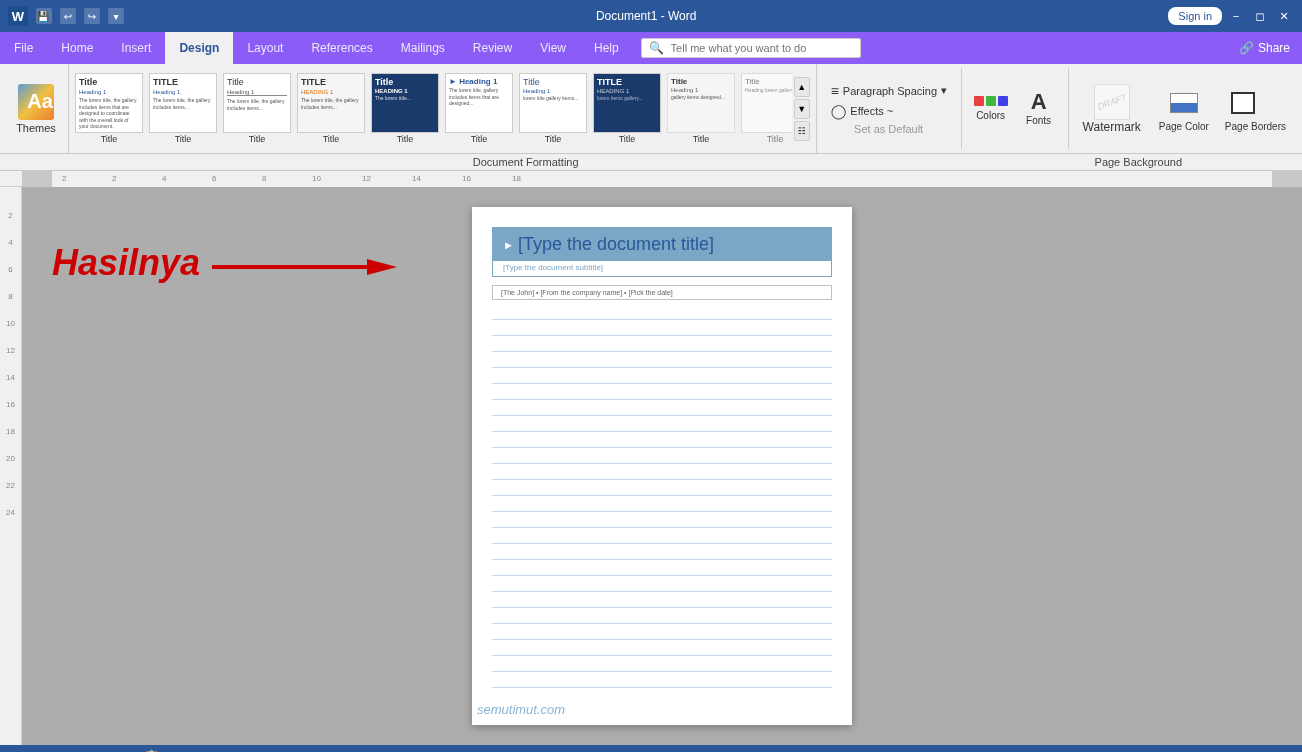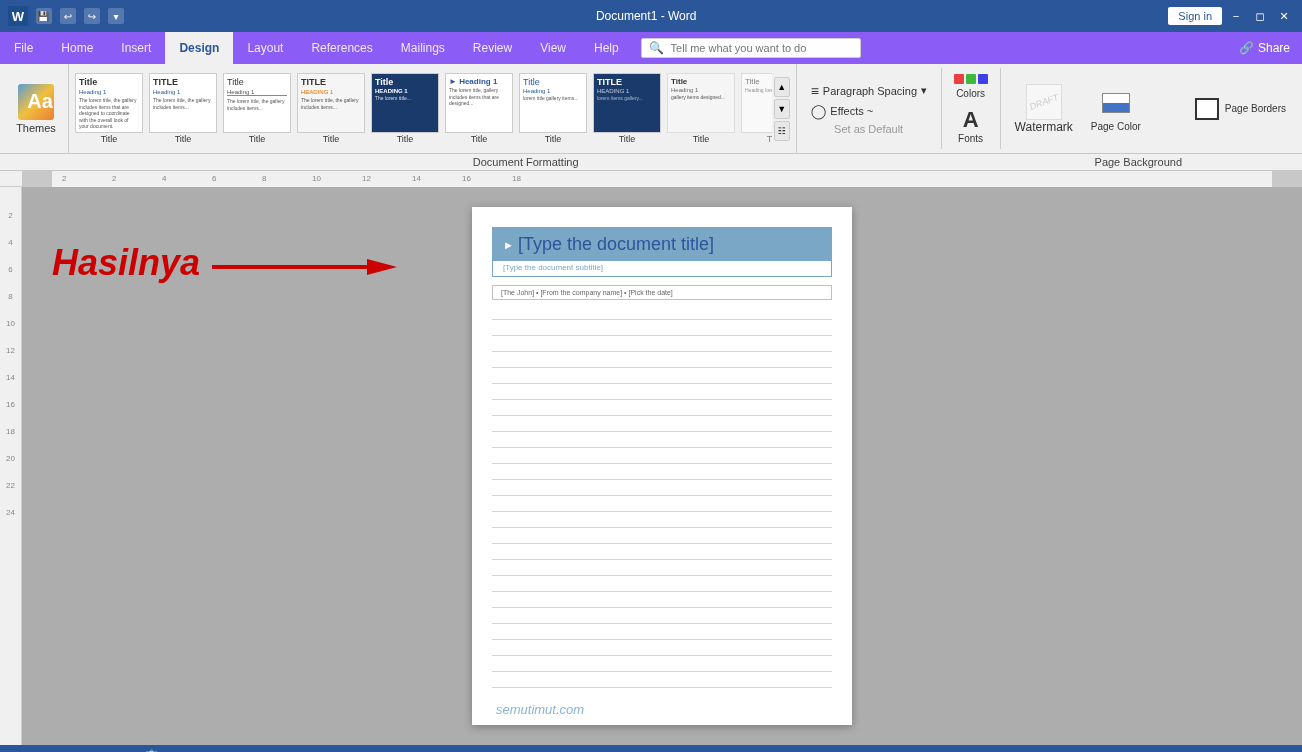--- a/index.html
+++ b/index.html
@@ -12,21 +12,21 @@
       height: 32px;
       display: flex;
       align-items: center;
       padding: 0 8px;
       justify-content: space-between;
     }
     .title-bar-left { display: flex; align-items: center; gap: 8px; }
     .title-bar-center { flex: 1; text-align: center; font-size: 12px; }
     .title-bar-right { display: flex; align-items: center; gap: 4px; }
     .tb-icon { width: 16px; height: 16px; background: rgba(255,255,255,0.2); border-radius: 2px; display: flex; align-items: center; justify-content: center; font-size: 10px; color: white; cursor: pointer; }
-    .sign-in-btn { background: white; color: #2b579a; border: none; padding: 3px 10px; font-size: 11px; cursor: pointer; border-radius: 2px; }
+    .sign-in-btn { background: white; color: #2b579a; border: none; padding: 3px 10px; font-size: 11px; cursor: pointer; border-radius: 8px; }
     .window-btn { width: 20px; height: 20px; display: flex; align-items: center; justify-content: center; color: white; font-size: 11px; cursor: pointer; }
 
     
     .ribbon { background: #8b5cf6; }
     .ribbon-tabs { display: flex; height: 32px; }
     .ribbon-tab { color: rgba(255,255,255,0.85); padding: 0 14px; display: flex; align-items: center; font-size: 12px; cursor: pointer; }
     .ribbon-tab.active { background: #f0f0f0; color: #2b579a; font-weight: 600; }
     .ribbon-content { background: #f0f0f0; border-bottom: 1px solid #c8c8c8; display: flex; align-items: stretch; padding: 0 4px; height: 90px; }
 
     
@@ -59,21 +59,21 @@
     .effects-btn { display: flex; align-items: center; gap: 4px; padding: 2px 6px; cursor: pointer; font-size: 11px; color: #333; }
     .set-default-btn { padding: 2px 6px; cursor: pointer; font-size: 11px; color: #999; border: none; background: none; }
     .cf-btn { display: flex; flex-direction: column; align-items: center; padding: 4px 6px; cursor: pointer; width: 46px; }
     .cf-label { font-size: 10px; color: #333; margin-top: 2px; }
 
     .watermark-btn { display: flex; flex-direction: column; align-items: center; padding: 4px 8px; cursor: pointer; }
     .watermark-icon { width: 36px; height: 36px; border: 1px solid #ccc; background: white; display: flex; align-items: center; justify-content: center; font-size: 16px; opacity: 0.5; font-style: italic; }
     .watermark-label { font-size: 12px; color: #333; margin-top: 0; }
 
     .page-color-btn { display: flex; flex-direction: column; align-items: center; padding: 4px 6px; cursor: pointer; }
-    .page-borders-btn { display: flex; align-items: center; padding: 4px 6px; cursor: pointer; margin-left: 32px; }
+    .page-borders-btn { display: flex; flex-direction: column; padding: 4px 6px; cursor: pointer; }
 
     
     .ruler { height: 16px; background: #f0f0f0; border-bottom: 1px solid #ccc; display: flex; align-items: center; padding: 0 0 0 22px; }
     .ruler-inner { flex: 1; background: #e8e8e8; height: 16px; display: flex; align-items: center; font-size: 8px; color: #666; position: relative; overflow: hidden; }
 
     
     .main-area { display: flex; height: calc(752px - 32px - 122px - 16px - 24px); }
     .left-ruler { width: 22px; background: #f0f0f0; border-right: 1px solid #ccc; display: flex; flex-direction: column; align-items: center; padding-top: 4px; font-size: 8px; color: #888; }
 
     .doc-area { flex: 1; background: #adadad; overflow: auto; padding: 20px; display: flex; justify-content: center; position: relative; }
@@ -92,21 +92,21 @@
 
     
     .doc-lines { display: flex; flex-direction: column; gap: 0; }
     .doc-line { border-bottom: 1px solid #c8d8e8; height: 16px; width: 100%; }
 
     
     .status-bar { height: 24px; background: #2b579a; display: flex; align-items: center; justify-content: space-between; padding: 0 12px; color: white; font-size: 11px; }
     .status-left { display: flex; align-items: center; gap: 12px; }
     .status-right { display: flex; align-items: center; gap: 8px; }
     .status-text { color: rgba(255,255,255,0.9); }
-    .watermark-text { position: absolute; bottom: 8px; left: 24px; color: #8ab4d4; font-size: 13px; font-style: italic; }
+    .watermark-text { position: absolute; bottom: 8px; left: 5px; color: #8ab4d4; font-size: 13px; font-style: italic; }
   </style>
 </head>
 <body>
 
 <div class="title-bar">
   <div class="title-bar-left">
     <div class="tb-icon" style="background:#1e4d8c; font-weight:bold; font-size:13px; width:20px; height:20px;">W</div>
     <div class="tb-icon">💾</div>
     <div class="tb-icon">↩</div>
     <div class="tb-icon">↪</div>
@@ -260,21 +260,21 @@
           <span>Paragraph Spacing</span>
           <span>▾</span>
         </div>
         <div class="effects-btn">
           <span style="font-size:14px;">◯</span>
           <span>Effects ~</span>
         </div>
         <button class="set-default-btn">Set as Default</button>
       </div>
 
-      <div style="display:flex; flex-direction:column; align-items:center; justify-content:center; padding:0 6px; border-right:1px solid #ccc; gap:2px;">
+      <div style="display:flex; flex-direction:row; align-items:center; justify-content:center; padding:0 6px; border-right:1px solid #ccc; gap:2px;">
         <div class="cf-btn">
           <div style="display:flex; gap:2px; margin-bottom:2px;">
             <div style="width:10px;height:10px;background:#e84040;border-radius:1px;"></div>
             <div style="width:10px;height:10px;background:#40b840;border-radius:1px;"></div>
             <div style="width:10px;height:10px;background:#4040e8;border-radius:1px;"></div>
           </div>
           <div class="cf-label">Colors</div>
         </div>
         <div class="cf-btn">
           <div style="font-size:22px; font-weight:bold; color:#333; line-height:1;">A</div>

